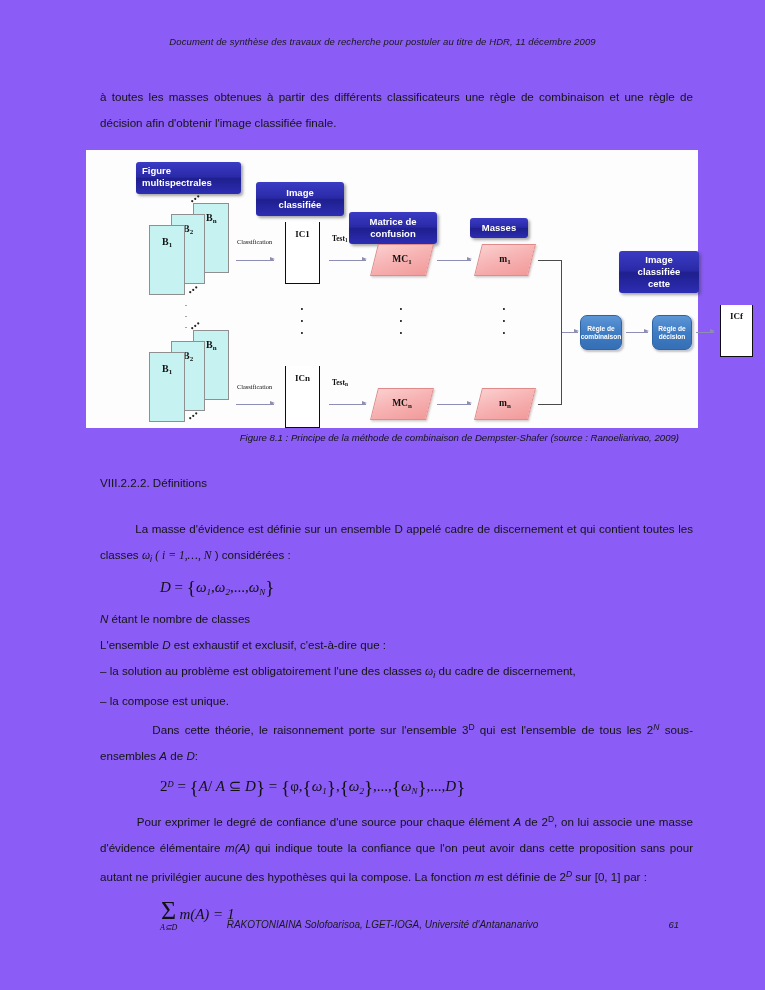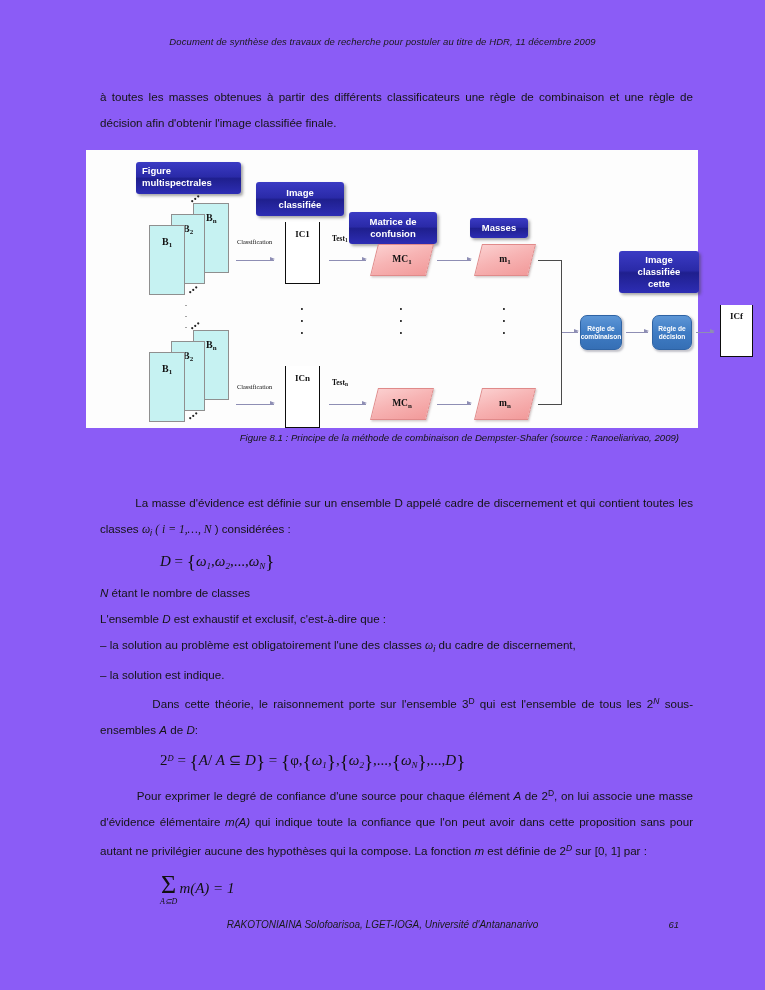--- a/index.html
+++ b/index.html
@@ -305,34 +305,35 @@
       <div class="ubox" style="left:634px;top:155px;width:33px;height:52px;"></div>
       <div class="uboxlbl" style="left:634px;top:161px;width:33px;">ICf</div>
 
     </div>
   </div>
 
   <div class="figcap">Figure 8.1 : Principe de la méthode de combinaison de Dempster-Shafer (source : Ranoeliarivao, 2009)</div>
 
   <div class="body" style="top:470px;width:593px;">
 
+    <div class="sechead">VIII.2.2.2. Définitions</div>
 
     <div class="gap-m"></div>
 
     <div class="just"><span class="indent" style="display:inline;">&nbsp;&nbsp;&nbsp;&nbsp;&nbsp;&nbsp;&nbsp;&nbsp;&nbsp;&nbsp;</span><span>La masse d'évidence est définie sur un ensemble D appelé cadre de discernement et qui contient toutes les classes </span><span class="om">ω</span><span class="sub">i</span>&nbsp;<span class="om">( i = 1,…, N</span><span> ) considérées :</span></div>
 
     <div class="mathline"><span class="var">D</span><span> = </span><span class="brace">{</span><span class="om">ω</span><span class="sub">1</span>,<span class="om">ω</span><span class="sub">2</span>,...,<span class="om">ω</span><span class="sub">N</span><span class="brace">}</span></div>
 
     <div><em class="it">N</em><span> étant le nombre de classes</span></div>
 
     <div><span>L'ensemble </span><em class="it">D</em><span> est exhaustif et exclusif, c'est-à-dire que :</span></div>
 
     <div><span>– la solution au problème est obligatoirement l'une des classes </span><span class="om">ω</span><span class="sub">i</span><span> du cadre de discernement,</span></div>
 
-    <div>– la solution est indique.</div>
+    <div>– la compose est unique.</div>
 
     <div class="just"><span style="display:inline;">&nbsp;&nbsp;&nbsp;&nbsp;&nbsp;&nbsp;&nbsp;&nbsp;&nbsp;&nbsp;</span><span>Dans cette théorie, le raisonnement porte sur l'ensemble 3</span><span class="sup">D</span><span> qui est l'ensemble de tous les 2</span><span class="supn">N</span><span> sous-ensembles </span><em class="it">A</em><span> de </span><em class="it">D</em><span>:</span></div>
 
     <div class="mathline">2<span class="sup" style="font-style:italic;">D</span> = <span class="brace">{</span><span class="var">A</span>/ <span class="var">A</span> ⊆ <span class="var">D</span><span class="brace">}</span> = <span class="brace">{</span>φ,<span class="brace">{</span><span class="om">ω</span><span class="sub">1</span><span class="brace">}</span>,<span class="brace">{</span><span class="om">ω</span><span class="sub">2</span><span class="brace">}</span>,...,<span class="brace">{</span><span class="om">ω</span><span class="sub">N</span><span class="brace">}</span>,...,<span class="var">D</span><span class="brace">}</span></div>
 
     <div class="just"><span style="display:inline;">&nbsp;&nbsp;&nbsp;&nbsp;&nbsp;&nbsp;&nbsp;&nbsp;&nbsp;&nbsp;</span><span>Pour exprimer le degré de confiance d'une source pour chaque élément </span><em class="it">A</em><span> de 2</span><span class="sup">D</span><span>, on lui associe une masse d'évidence élémentaire </span><em class="it">m(A)</em><span> qui indique toute la confiance que l'on peut avoir dans cette proposition sans pour autant ne privilégier aucune des hypothèses qui la compose. La fonction </span><em class="it">m</em><span> est définie de 2</span><span class="sup" style="font-style:italic;">D</span><span> sur [0, 1] par :</span></div>
 
     <div class="mathline" style="line-height:34px;padding-top:6px;"><span class="sigmawrap"><span class="big">Σ</span><span class="und">A⊆D</span></span><span class="var">m(A) = 1</span></div>
 
   </div>

